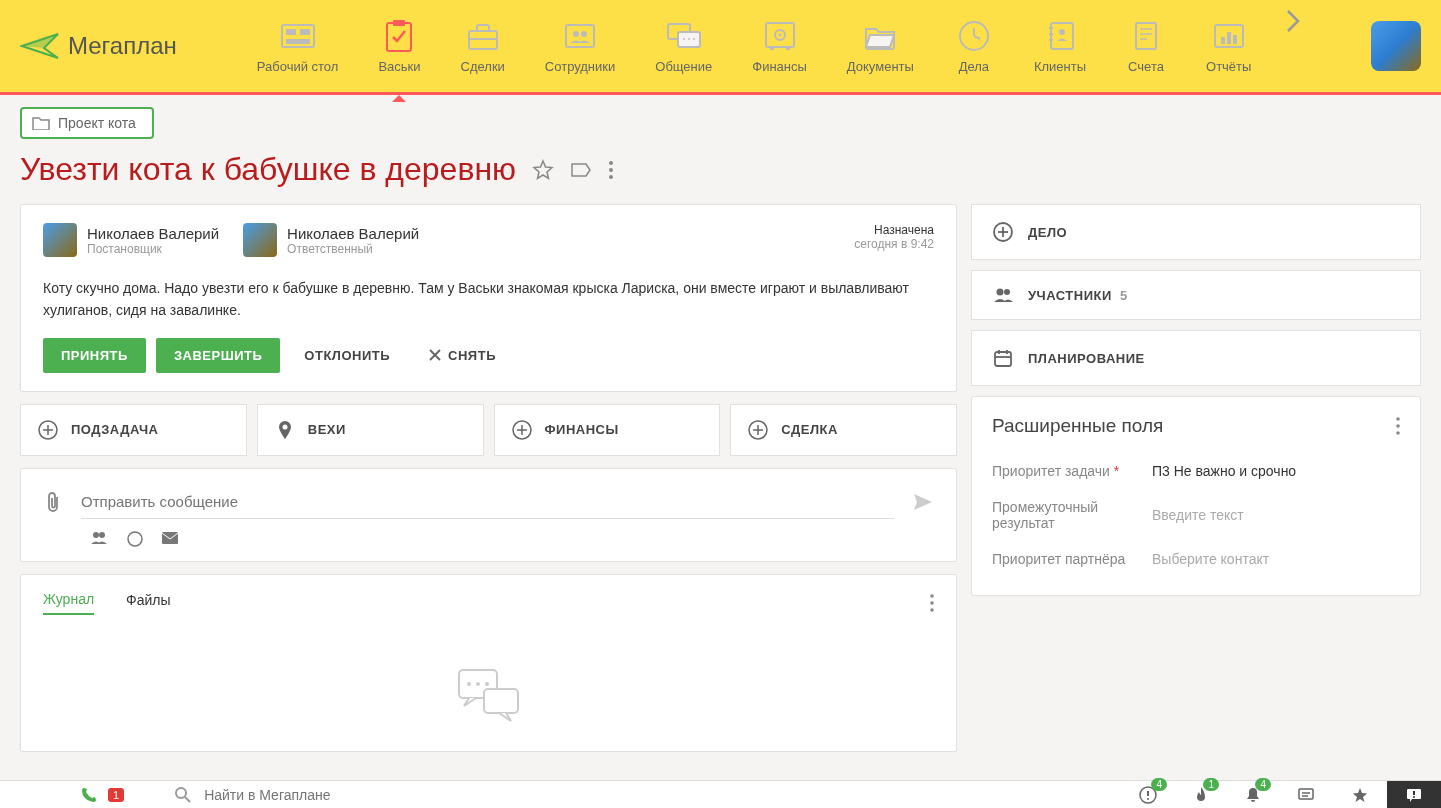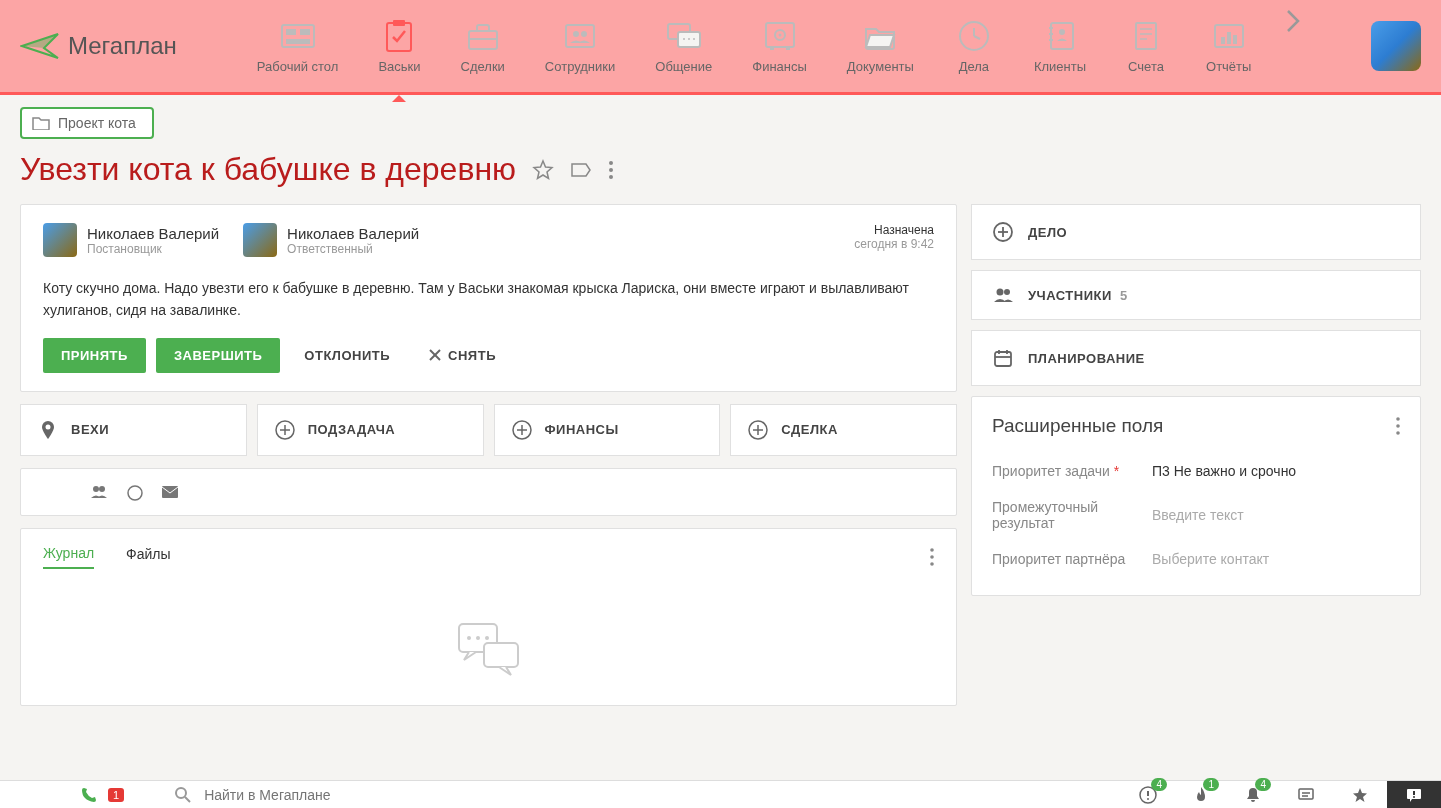--- a/index.html
+++ b/index.html
@@ -1,18 +1,18 @@
 <!DOCTYPE html>
 <html><head>
 <meta charset="utf-8">
 <style>
 * { margin: 0; padding: 0; box-sizing: border-box; }
 body { font-family: -apple-system, BlinkMacSystemFont, "Segoe UI", Arial, sans-serif; background: #f5f4f2; color: #333; font-size: 14px; overflow: hidden; }
 
-.header { background: #fca5a5; display: flex; align-items: center; padding: 0 20px; height: 95px; border-bottom: 3px solid #ff5959; }
+.header { background: #fde047; display: flex; align-items: center; padding: 0 20px; height: 95px; border-bottom: 3px solid #ff5959; }
 .logo { display: flex; align-items: center; gap: 8px; margin-right: 60px; }
 .logo-icon { width: 40px; height: 40px; }
 .logo-text { font-size: 24px; font-weight: 400; color: #555; }
 .nav-items { display: flex; gap: 0; flex: 1; }
 .nav-item { display: flex; flex-direction: column; align-items: center; gap: 6px; padding: 10px 20px; cursor: pointer; position: relative; }
 .nav-item.active::after { content: ''; position: absolute; bottom: -18px; left: 50%; transform: translateX(-50%); width: 0; height: 0; border-left: 7px solid transparent; border-right: 7px solid transparent; border-bottom: 7px solid #ff5959; }
 .nav-icon { width: 40px; height: 34px; display: flex; align-items: center; justify-content: center; }
 .nav-label { font-size: 13px; color: #666; }
 .nav-arrow { color: #999; font-size: 28px; cursor: pointer; padding: 0 15px; }
 .avatar-top { width: 50px; height: 50px; border-radius: 8px; background: linear-gradient(135deg, #4a9de8 0%, #2d7dd2 50%, #8b6914 100%); margin-left: auto; }
@@ -305,59 +305,72 @@
               </span>
             <span>СНЯТЬ</span>
           </button>
         </div>
       </div>
 
       <div class="add-row">
         <div class="add-card">
           <span>
               <svg class="plus-circle" viewBox="0 0 22 22">
+                <circle cx="11" cy="11" r="9" fill="none" stroke="#666" stroke-width="1.5"></circle>
+                <line x1="11" y1="6" x2="11" y2="16" stroke="#666" stroke-width="1.5"></line>
+                <line x1="6" y1="11" x2="16" y2="11" stroke="#666" stroke-width="1.5"></line>
+              </svg>
+            </span>
+          <span>ПОДЗАДАЧА</span>
+        </div>
+        <div class="add-card">
+          <span>
+              <svg class="plus-circle" viewBox="0 0 22 22">
                 <path d="M11 2 a6 6 0 0 1 6 6 c0 4-6 12-6 12 s-6-8-6-12 a6 6 0 0 1 6-6 Z" fill="#666"></path>
                 <circle cx="11" cy="8" r="2.5" fill="#fff"></circle>
               </svg>
             </span>
           <span>ВЕХИ</span>
         </div>
         <div class="add-card">
           <span>
               <svg class="plus-circle" viewBox="0 0 22 22">
                 <circle cx="11" cy="11" r="9" fill="none" stroke="#666" stroke-width="1.5"></circle>
                 <line x1="11" y1="6" x2="11" y2="16" stroke="#666" stroke-width="1.5"></line>
                 <line x1="6" y1="11" x2="16" y2="11" stroke="#666" stroke-width="1.5"></line>
               </svg>
             </span>
-          <span>ПОДЗАДАЧА</span>
+          <span>ФИНАНСЫ</span>
         </div>
         <div class="add-card">
           <span>
               <svg class="plus-circle" viewBox="0 0 22 22">
                 <circle cx="11" cy="11" r="9" fill="none" stroke="#666" stroke-width="1.5"></circle>
                 <line x1="11" y1="6" x2="11" y2="16" stroke="#666" stroke-width="1.5"></line>
                 <line x1="6" y1="11" x2="16" y2="11" stroke="#666" stroke-width="1.5"></line>
               </svg>
             </span>
-          <span>ФИНАНСЫ</span>
-        </div>
-        <div class="add-card">
-          <span>
-              <svg class="plus-circle" viewBox="0 0 22 22">
-                <circle cx="11" cy="11" r="9" fill="none" stroke="#666" stroke-width="1.5"></circle>
-                <line x1="11" y1="6" x2="11" y2="16" stroke="#666" stroke-width="1.5"></line>
-                <line x1="6" y1="11" x2="16" y2="11" stroke="#666" stroke-width="1.5"></line>
-              </svg>
-            </span>
           <span>СДЕЛКА</span>
         </div>
       </div>
 
       <div class="card message-card">
+        <div class="message-input-row">
+          <span class="attach-icon">
+            <svg width="20" height="22" viewBox="0 0 20 22">
+                <path d="M14 6 v10 a4 4 0 0 1-8 0 V5 a3 3 0 0 1 6 0 v10 a1.5 1.5 0 0 1-3 0 V7" fill="none" stroke="#888" stroke-width="1.8"></path>
+              </svg>
+          </span>
+          <input class="message-input" placeholder="Отправить сообщение" style="">
+          <span class="send-icon">
+            <svg width="22" height="20" viewBox="0 0 22 20">
+                <path d="M2 2 L20 10 L2 18 L5 10 Z" fill="#ccc"></path>
+              </svg>
+          </span>
+        </div>
         <div class="msg-action-icons">
           <span>
               <svg width="20" height="14" viewBox="0 0 20 14">
                 <circle cx="7" cy="4" r="3" fill="#777"></circle>
                 <circle cx="13" cy="4" r="3" fill="#777"></circle>
                 <path d="M2 13 Q7 8 12 13" fill="#777"></path>
                 <path d="M8 13 Q13 8 18 13" fill="#777"></path>
               </svg>
             </span>
           <span>

